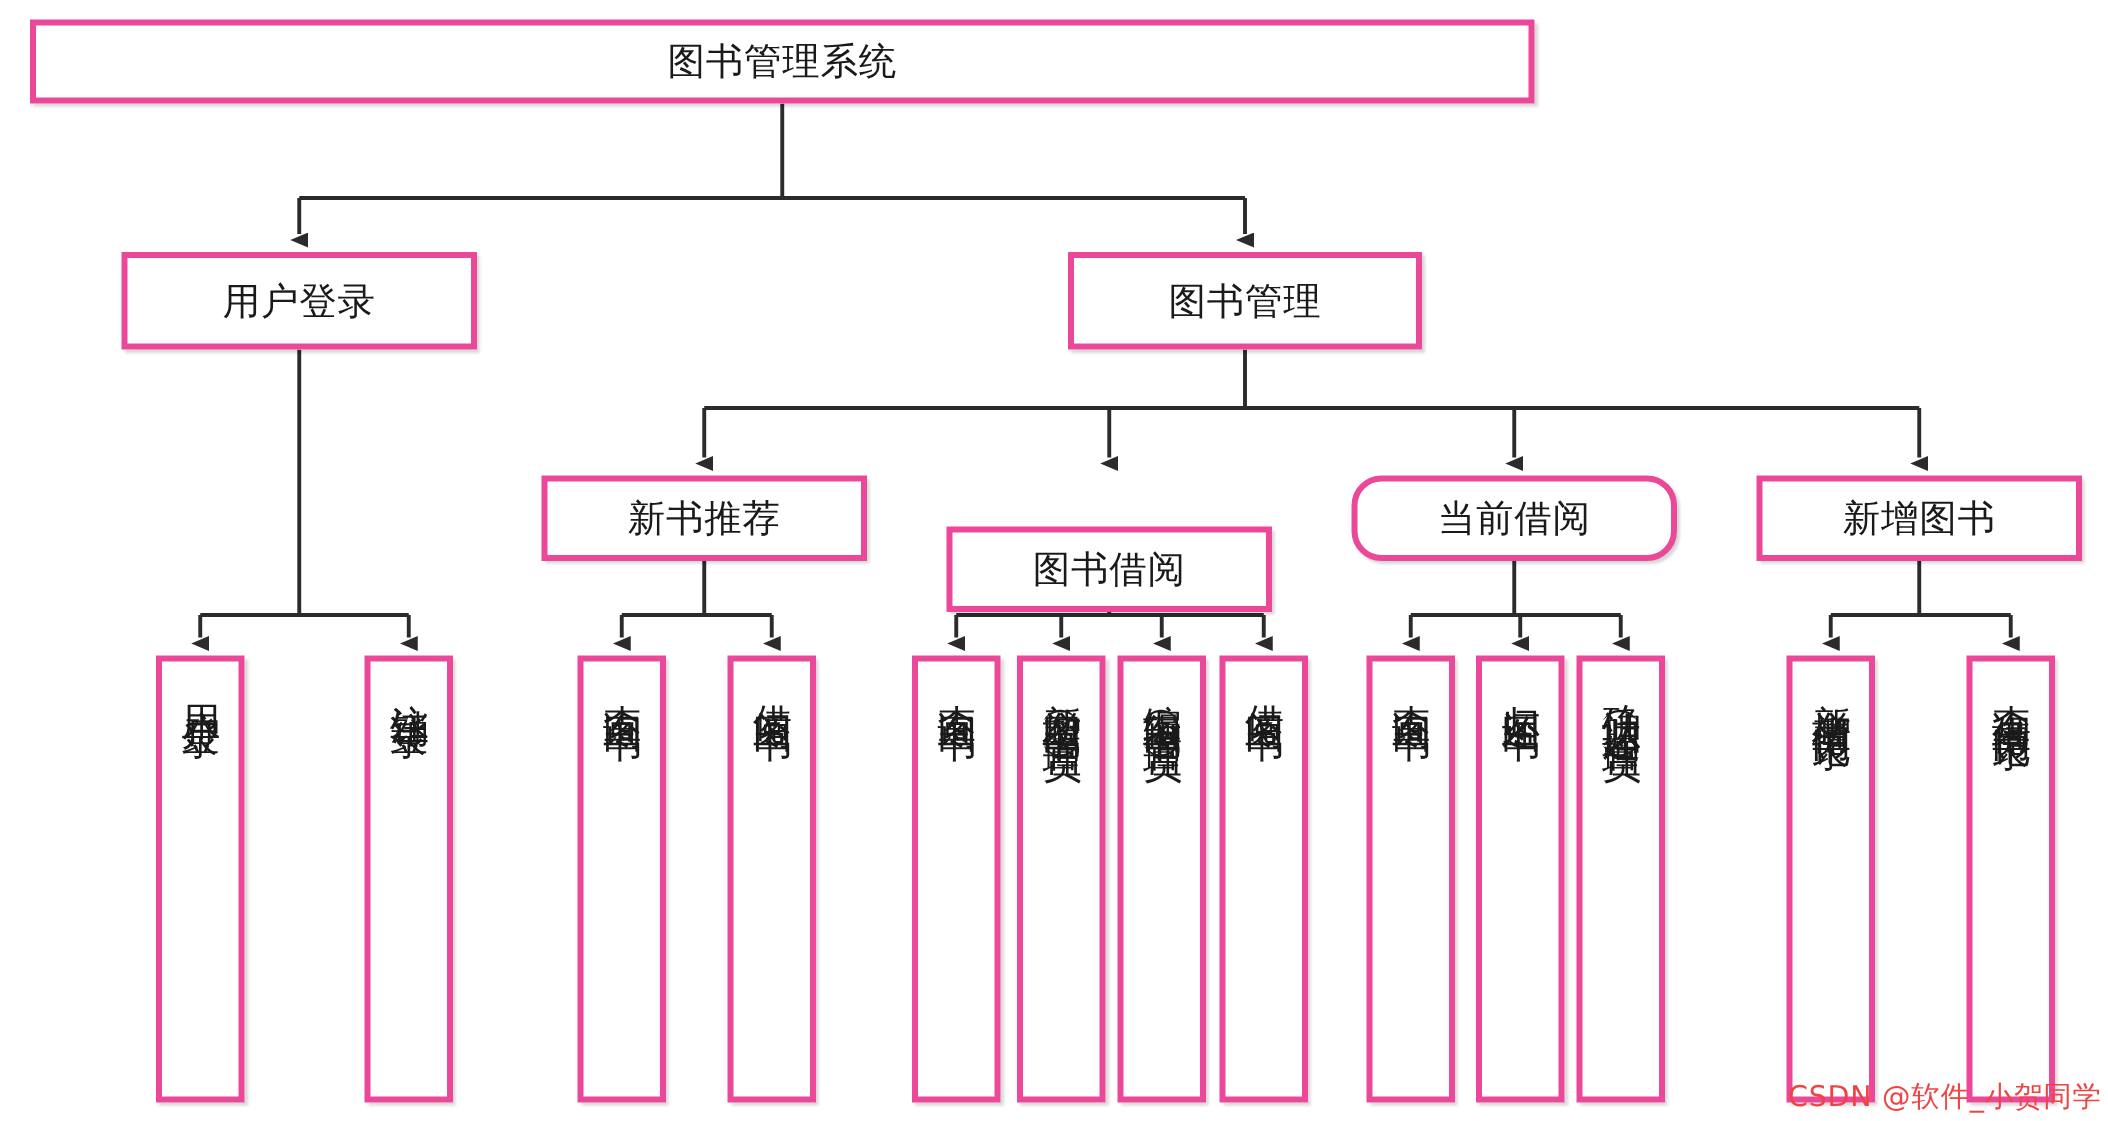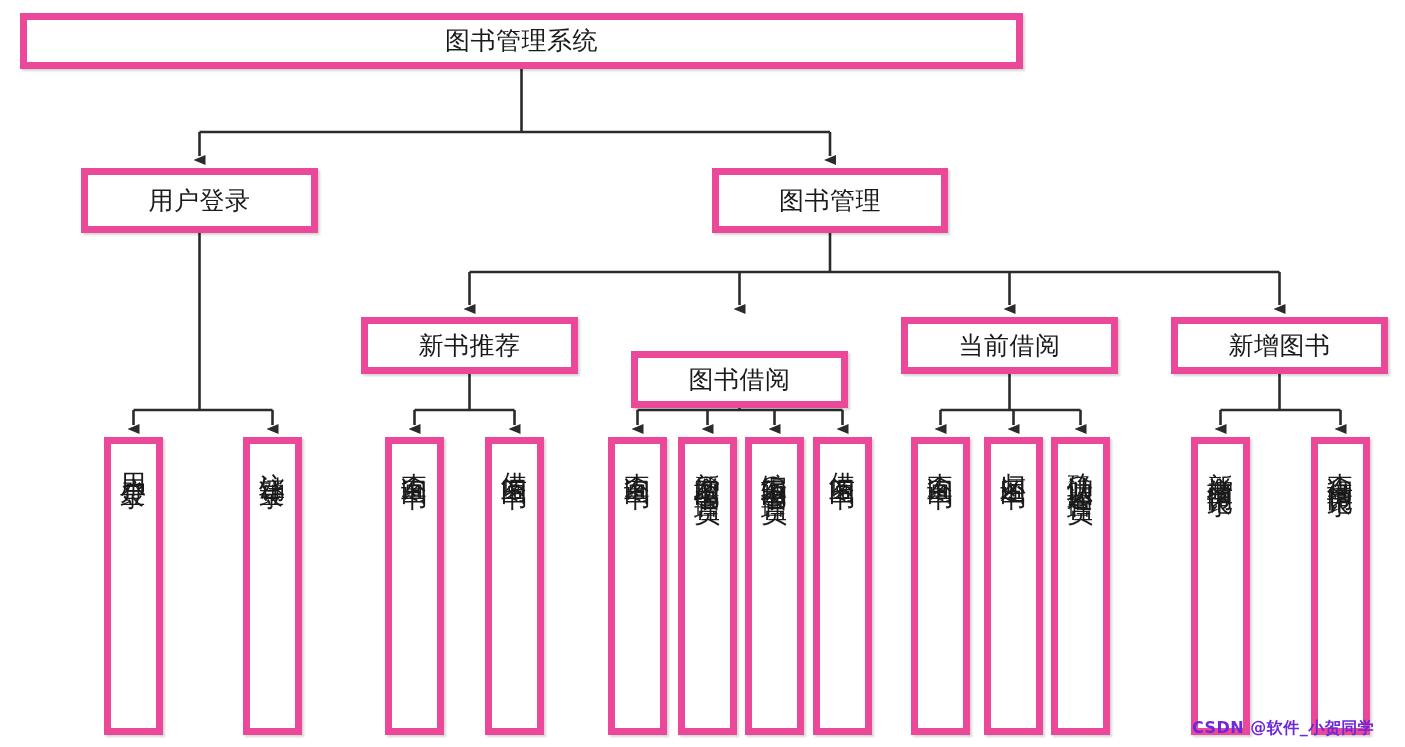--- a/index.html
+++ b/index.html
@@ -22,21 +22,21 @@
     left: 0;
     top: 0;
     width: 1405px;
     height: 747px;
     pointer-events: none;
   }
   .node {
     position: absolute;
     box-sizing: border-box;
     background: #ffffff;
-    border: 7px solid #ec4899;
+    border: 4px solid #ec4899;
     display: flex;
     align-items: center;
     justify-content: center;
     box-shadow: 2px 2px 2px rgba(0,0,0,0.16);
   }
   .node .label {
     color: #1a1a1a;
     text-align: center;
     line-height: 1.12;
     white-space: pre-wrap;
@@ -58,26 +58,25 @@
   .node.v .label {
     writing-mode: vertical-rl;
     text-orientation: upright;
     font-size: 26px;
     line-height: 1.0;
     letter-spacing: 4px;
     max-height: 100%;
   }
   .watermark {
     position: absolute;
-    color: #6d28d9;
-    font-size: 16px;
+    color: #ef4444;
+    font-size: 19px;
     letter-spacing: 0.5px;
     white-space: nowrap;
     user-select: none;
-    font-weight: bold;
   }
 </style>
 </head>
 <body>
 
 <div id="canvas">
 
   <svg class="edges" viewBox="0 0 1405 747" xmlns="http://www.w3.org/2000/svg">
     <defs>
       <marker id="arrow" markerWidth="10" markerHeight="12" refX="1" refY="6" orient="auto" markerUnits="userSpaceOnUse">
@@ -130,21 +129,21 @@
       </div>
       <div class="node h" style="left: 712px; top: 168px; width: 236px; height: 65px;">
         <span class="label">图书管理</span>
       </div>
       <div class="node h" style="left: 361px; top: 317px; width: 217px; height: 57px; justify-content: center;">
         <span class="label">新书推荐</span>
       </div>
       <div class="node h" style="left: 631px; top: 317px; width: 217px; height: 57px; margin-top: 34px;">
         <span class="label">图书借阅</span>
       </div>
-      <div class="node h" style="left: 901px; top: 317px; width: 217px; height: 57px;">
+      <div class="node h" style="left: 901px; top: 317px; width: 217px; height: 57px; border-radius: 20px;">
         <span class="label">当前借阅</span>
       </div>
       <div class="node h" style="left: 1171px; top: 317px; width: 217px; height: 57px;">
         <span class="label">新增图书</span>
       </div>
       <div class="node v" style="left: 104px; top: 437px; width: 59px; height: 298px;">
         <span class="label">用户登录</span>
       </div>
       <div class="node v" style="left: 243px; top: 437px; width: 59px; height: 298px;">
         <span class="label">注销登录</span>

